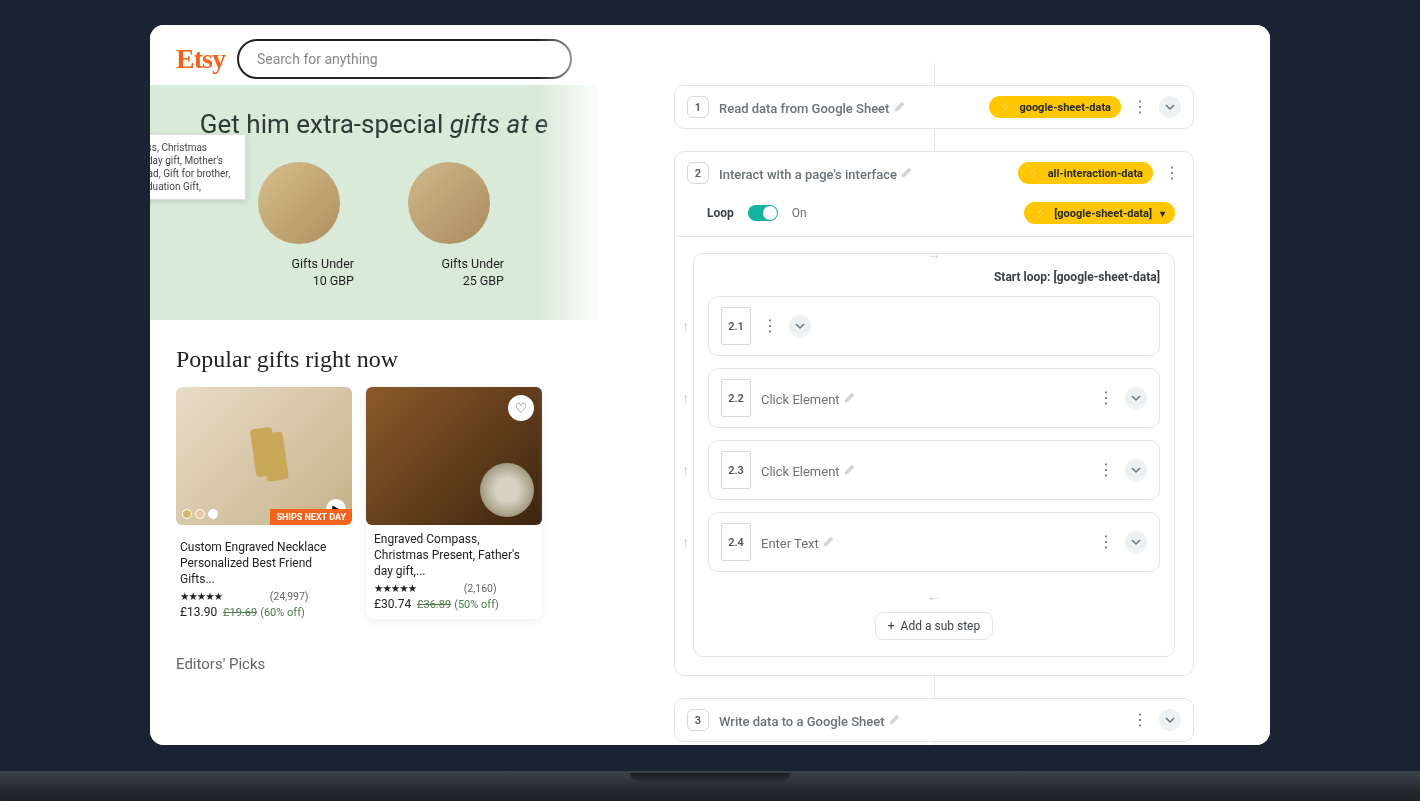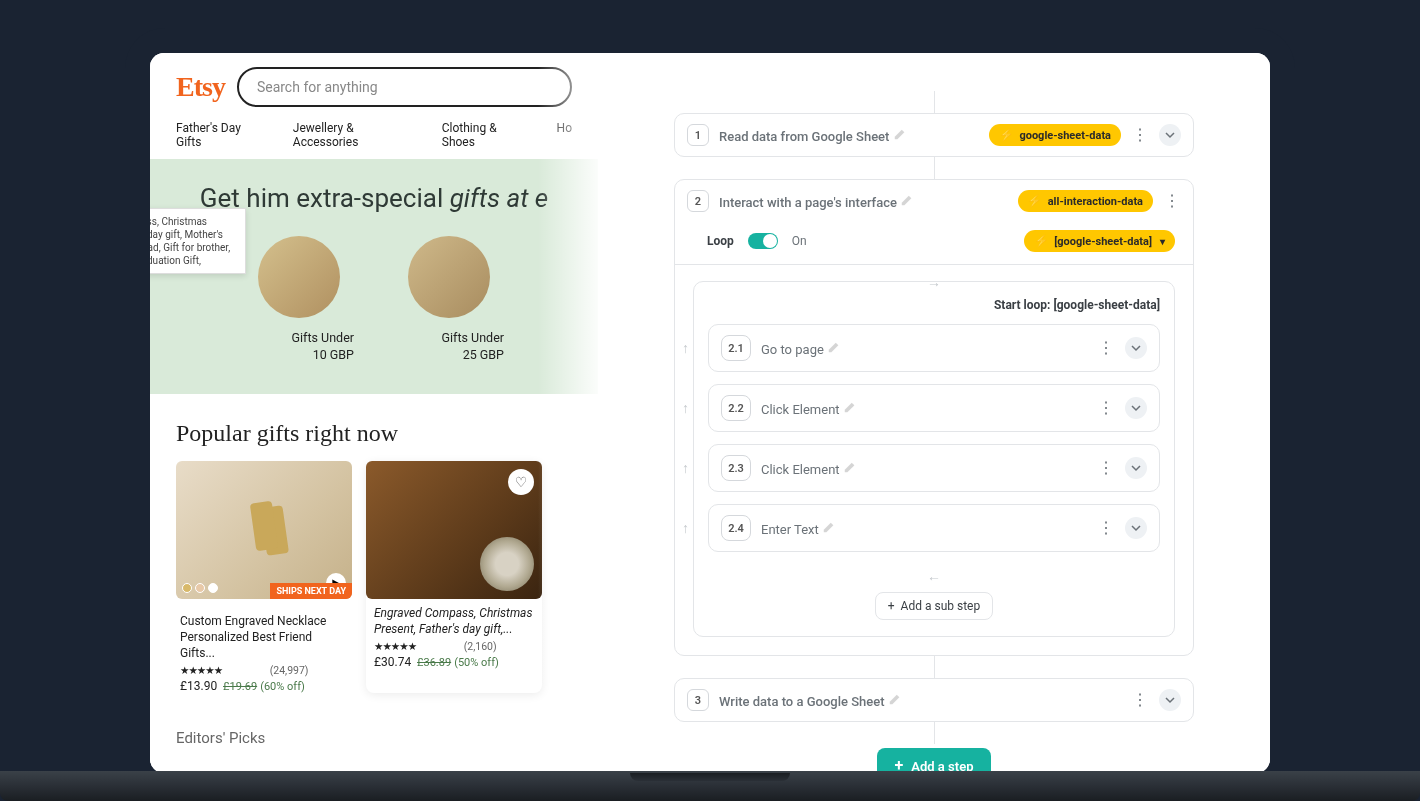--- a/index.html
+++ b/index.html
@@ -1,17 +1,17 @@
 <!DOCTYPE html>
 <html><head>
 <meta charset="utf-8">
 <style>
 * { margin:0; padding:0; box-sizing:border-box; font-family:-apple-system,BlinkMacSystemFont,"Segoe UI",Roboto,sans-serif; }
 body { background:#1a2332; width:1420px; height:801px; position:relative; }
-.laptop-frame { position:absolute; left:125px; top:0; width:1170px; height:770px; background:#1a2332; border-radius:40px 40px 0 0; padding:25px;margin-top:28px; }
+.laptop-frame { position:absolute; left:125px; top:0; width:1170px; height:770px; background:#1a2332; border-radius:40px 40px 0 0; padding:25px; }
 .laptop-base { position:absolute; left:0; right:0; bottom:0; height:30px; background:linear-gradient(180deg,#3a4148 0%,#2a2f36 50%,#1a1e22 100%); border-radius:0 0 8px 8px; }
 .laptop-base::before { content:""; position:absolute; left:50%; top:2px; transform:translateX(-50%); width:160px; height:8px; background:linear-gradient(180deg,#1a1e22,#2a2f36); border-radius:0 0 10px 10px; }
 .screen { width:100%; height:100%; background:#fff; border-radius:14px; overflow:hidden; display:flex; position:relative; }
 
 
 .left-pane { width:448px; height:100%; overflow:hidden; position:relative; background:#fff; }
 .etsy-header { padding:14px 26px 6px; display:flex; align-items:center; gap:12px; }
 .etsy-logo { font-family:Georgia,serif; font-weight:700; font-size:28px; color:#f1641e; letter-spacing:-1px; }
 .search-bar { flex:1; border:2px solid #222; border-radius:30px; padding:10px 18px; font-size:14px; color:#888; background:#fff; }
 .nav-row { display:flex; gap:34px; padding:8px 26px 10px; font-size:12px; color:#222; }
@@ -33,21 +33,21 @@
 .product-img.compass { background:linear-gradient(135deg,#8b5a2b 0%,#5c3a1a 60%,#3a2410 100%); }
 .necklace::after { content:""; position:absolute; left:50%; top:30%; width:22px; height:48px; background:#c9a85a; border-radius:4px; transform:translateX(-50%) rotate(-8deg); box-shadow:10px 6px 0 #c9a85a; }
 .compass::after { content:""; position:absolute; right:8px; bottom:8px; width:54px; height:54px; border-radius:50%; background:radial-gradient(circle,#d8d2c4 30%,#b0a890 60%,#6b624a 100%); }
 .heart-btn { position:absolute; right:8px; top:8px; width:26px; height:26px; border-radius:50%; background:#fff; display:flex; align-items:center; justify-content:center; font-size:14px; color:#666; }
 .badge-ship { position:absolute; right:0; bottom:0; background:#f1641e; color:#fff; font-size:9px; font-weight:700; padding:3px 6px; }
 .play-btn { position:absolute; right:6px; bottom:6px; width:20px; height:20px; border-radius:50%; background:#fff; font-size:10px; display:flex; align-items:center; justify-content:center; }
 .dots { position:absolute; left:6px; bottom:6px; display:flex; gap:3px; }
 .dots span { width:10px; height:10px; border-radius:50%; background:#d8b96a; border:1px solid #fff; }
 .dots span:nth-child(2){background:#e8c9a8;} .dots span:nth-child(3){background:#fff;}
 .product-title { font-size:12px; color:#222; padding:14px 4px 0; line-height:1.35; }
-.product.edge .product-title { padding:6px 8px 0;font-style:italic; }
+.product.edge .product-title { padding:6px 8px 0; }
 .rating { font-size:10.5px; color:#222; padding:3px 4px 0; }
 .product.edge .rating { padding:3px 8px 0; }
 .rating .stars { letter-spacing:-1px; }
 .rating .count { color:#666;padding-left:45px; }
 .price-row { font-size:12px; padding:2px 4px 0; }
 .product.edge .price-row { padding:2px 8px 0; }
 .price-row .price { font-weight:400; color:#222; }
 .price-row .orig { color:#4a7a4a; text-decoration:line-through; margin-left:3px; font-size:11px; }
 .price-row .off { color:#4a7a4a; font-size:11px; }
 .editors { font-size:15px; color:#666; padding:36px 26px 4px; }
@@ -79,44 +79,38 @@
 
 .loop-body { border-top:1px solid #e3e5e8; padding:16px 18px 18px; position:relative; }
 .loop-frame { border:1px solid #e3e5e8; border-radius:10px; padding:12px 14px 16px; position:relative; }
 .loop-start { text-align:right; font-size:12px; font-weight:700; color:#3a3f44; padding:4px 0 12px; }
 .loop-arrow-in { position:absolute; left:50%; top:-8px; transform:translateX(-50%); color:#c5c9cd; font-size:14px; }
 .loop-arrow-out { text-align:center; color:#c5c9cd; font-size:14px; padding:4px 0; }
 
 .sub-step { display:flex; align-items:center; gap:10px; margin-bottom:12px; position:relative; }
 .sub-up { position:absolute; left:-26px; color:#c5c9cd; font-size:14px; }
 .sub-card { flex:1; border:1px solid #e3e5e8; border-radius:10px; padding:10px 12px; display:flex; align-items:center; gap:10px; }
-.sub-num { min-width:30px; height:22px; border:1px solid #d5d8dc; border-radius:8px; display:flex; align-items:center; justify-content:center; font-size:11px; font-weight:600; color:#555; padding:12px 6px; }
+.sub-num { min-width:30px; height:22px; border:1px solid #d5d8dc; border-radius:2px; display:flex; align-items:center; justify-content:center; font-size:11px; font-weight:600; color:#555; padding:18px 6px; }
 .sub-title { color:#6b7278; font-size:13px; flex:1; }
 .add-sub { display:flex; justify-content:center; padding-top:4px; }
 .add-sub-btn { border:1px solid #e3e5e8; border-radius:8px; padding:6px 12px; font-size:12px; color:#3a3f44; display:flex; align-items:center; gap:6px; cursor:pointer; }
 
 .add-step-btn { background:#16b2a0; color:#fff; border-radius:8px; padding:10px 18px; font-size:13px; font-weight:600; display:flex; align-items:center; gap:8px; cursor:pointer; margin-top:4px; }
 .add-step-btn .plus { font-size:16px; line-height:1; }
 </style>
 </head>
 <body>
 
 <div class="laptop-frame">
 <div class="screen">
 
 <div class="left-pane">
   <div class="etsy-header">
     <div class="etsy-logo">Etsy</div>
     <div class="search-bar">Search for anything</div>
-  </div>
-  <div class="nav-row">
-    <span>Father's Day Gifts</span>
-    <span>Jewellery &amp; Accessories</span>
-    <span>Clothing &amp; Shoes</span>
-    <span>Ho</span>
   </div>
   <div class="banner">
     <div class="banner-title">
       <span>Get him extra-special </span><span class="em">gifts at e</span>
     </div>
     <div class="gift-row">
       <div class="tooltip">Engraved Compass, Christmas Present, Father's day gift, Mother's day gift,  Gift for dad, Gift for brother, Baptized gift,  Graduation Gift,</div>
       <div class="gift">
         <div class="circle"></div>
         <div><span>Gifts Under</span><br><span>10 GBP</span></div>
@@ -221,23 +215,20 @@
 
     <div class="loop-body">
       <div class="loop-frame">
         <div class="loop-arrow-in">→</div>
         <div class="loop-start">Start loop: [google-sheet-data]</div>
 
         <div class="sub-step">
           <span class="sub-up">↑</span>
           <div class="sub-card">
             <div class="sub-num">2.1</div>
-            <div class="sub-title"><span>Go to page</span> <span class="pencil"><svg viewBox="0 0 16 16">
-                          <path fill="#999" d="M2 11l8-8 3 3-8 8H2v-3z"></path>
-                        </svg></span></div>
             <div class="kebab">⋮</div>
             <div class="chev-btn">
                       <svg viewBox="0 0 10 10">
                         <path fill="none" stroke="#6b7278" stroke-width="1.5" d="M1 3l4 4 4-4"></path>
                       </svg>
                     </div>
           </div>
         </div>
         <div class="sub-step">
           <span class="sub-up">↑</span>

